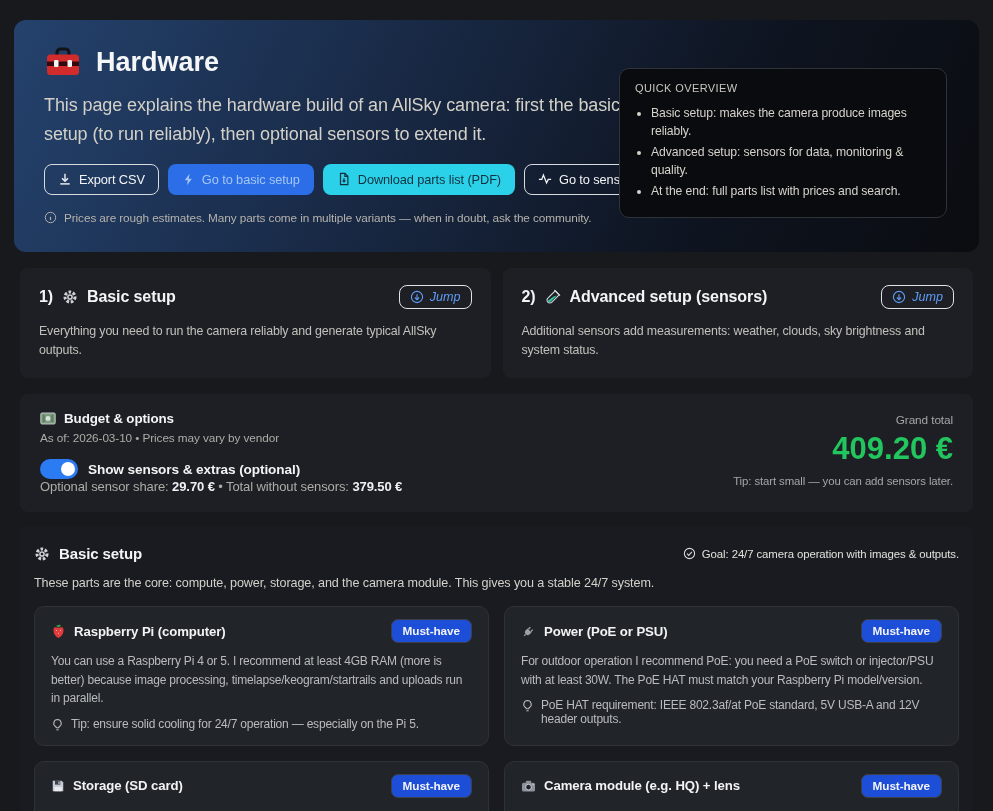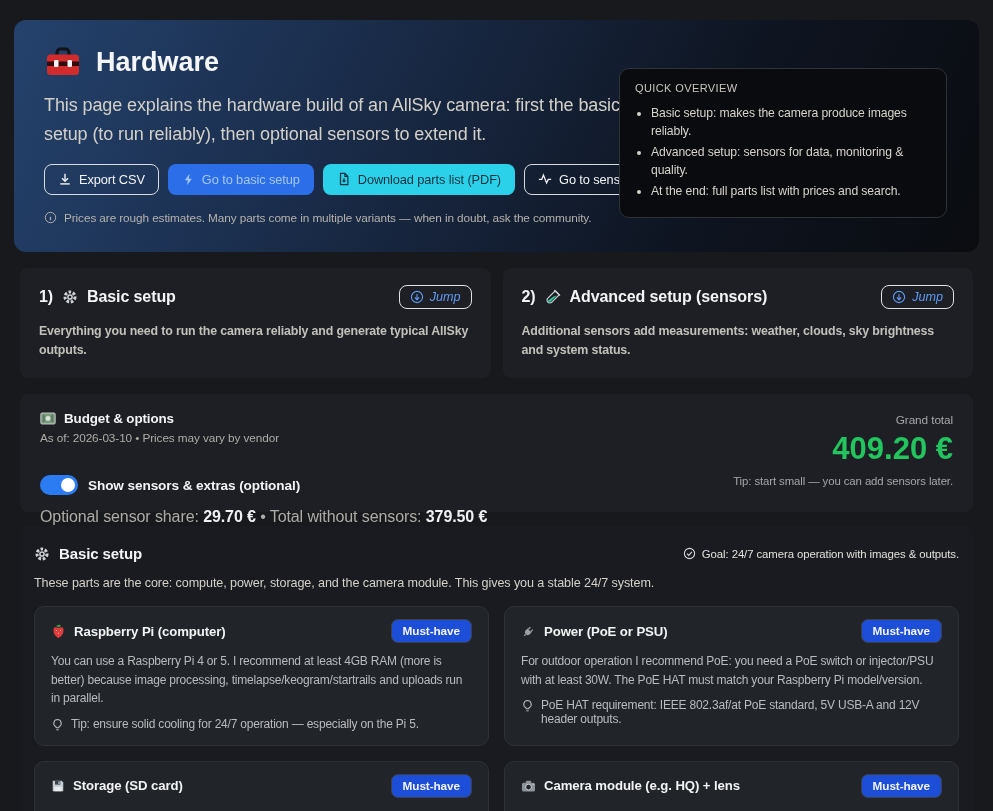--- a/index.html
+++ b/index.html
@@ -57,31 +57,31 @@
   .toc-row { display: flex; gap: 12px; margin: 16px 20px 0; }
   .toc-panel { flex: 1; height: 110px; padding: 17px 19px; }
   .toc-head { display: flex; align-items: center; justify-content: space-between; }
   .toc-title { display: flex; align-items: center; gap: 9px; font-size: 16px; font-weight: 700; color: #f3f4f5; }
   .jump-btn {
     display: inline-flex; align-items: center; gap: 6px;
     padding: 4px 10px; border-radius: 8px; background: transparent;
     border: 1px solid #dfe2e6; color: #5e9cf6; font-size: 12.6px;
     font-family: inherit; cursor: pointer; font-style: italic;
   }
-  .toc-desc { margin-top: 13px; font-size: 12.4px; line-height: 1.5; color: #c2c0ba; letter-spacing: -0.15px; font-weight: bold; }
+  .toc-desc { margin-top: 13px; font-size: 12.4px; line-height: 1.5; color: #c2c0ba; letter-spacing: -0.15px; }
 
   
   .budget { margin: 16px 20px 0; height: 118px; padding: 17px 20px; display: flex; justify-content: space-between; }
   .budget-title { display: flex; align-items: center; gap: 8px; font-size: 13.4px; font-weight: 700; color: #f3f4f5; }
   .budget-sub { margin-top: 5px; font-size: 11.8px; color: #aeaca7; }
-  .toggle-row { margin-top: 30px; display: flex; align-items: center; gap: 10px; cursor: pointer; }
+  .toggle-row { margin-top: 14px; display: flex; align-items: center; gap: 10px; cursor: pointer; }
   .toggle { position: relative; width: 38px; height: 20px; border-radius: 10px; background: #2b7bf3; flex: none; }
   .toggle::after { content: ""; position: absolute; top: 3px; right: 3px; width: 14px; height: 14px; border-radius: 50%; background: #fff; }
   .toggle-label { font-size: 13.6px; font-weight: 600; color: #f2f3f4; }
-  .budget-share { margin-top: 13px; font-size: 16px; color: #aeaca7; }
+  .budget-share { font-size: 13px; color: #aeaca7; }
   .budget-share b { color: #eef0f2; font-weight: 700; }
   .budget-right { text-align: right; padding-top: 2px; }
   .grand-label { font-size: 11.8px; color: #a5a6a8; }
   .grand-value { margin-top: 4px; font-size: 31px; font-weight: 700; color: #22c55e; letter-spacing: 0; }
   .grand-tip { margin-top: 8px; font-size: 11.4px; color: #a5a6a8; }
 
   
   .basic { margin: 14px 20px 0; background: #191b20; border-radius: 8px; padding: 19px 14px 16px; }
   .basic-head { display: flex; align-items: flex-start; justify-content: space-between; }
   .basic-title { display: flex; align-items: center; gap: 9px; font-size: 15px; font-weight: 700; color: #f3f4f5; }

